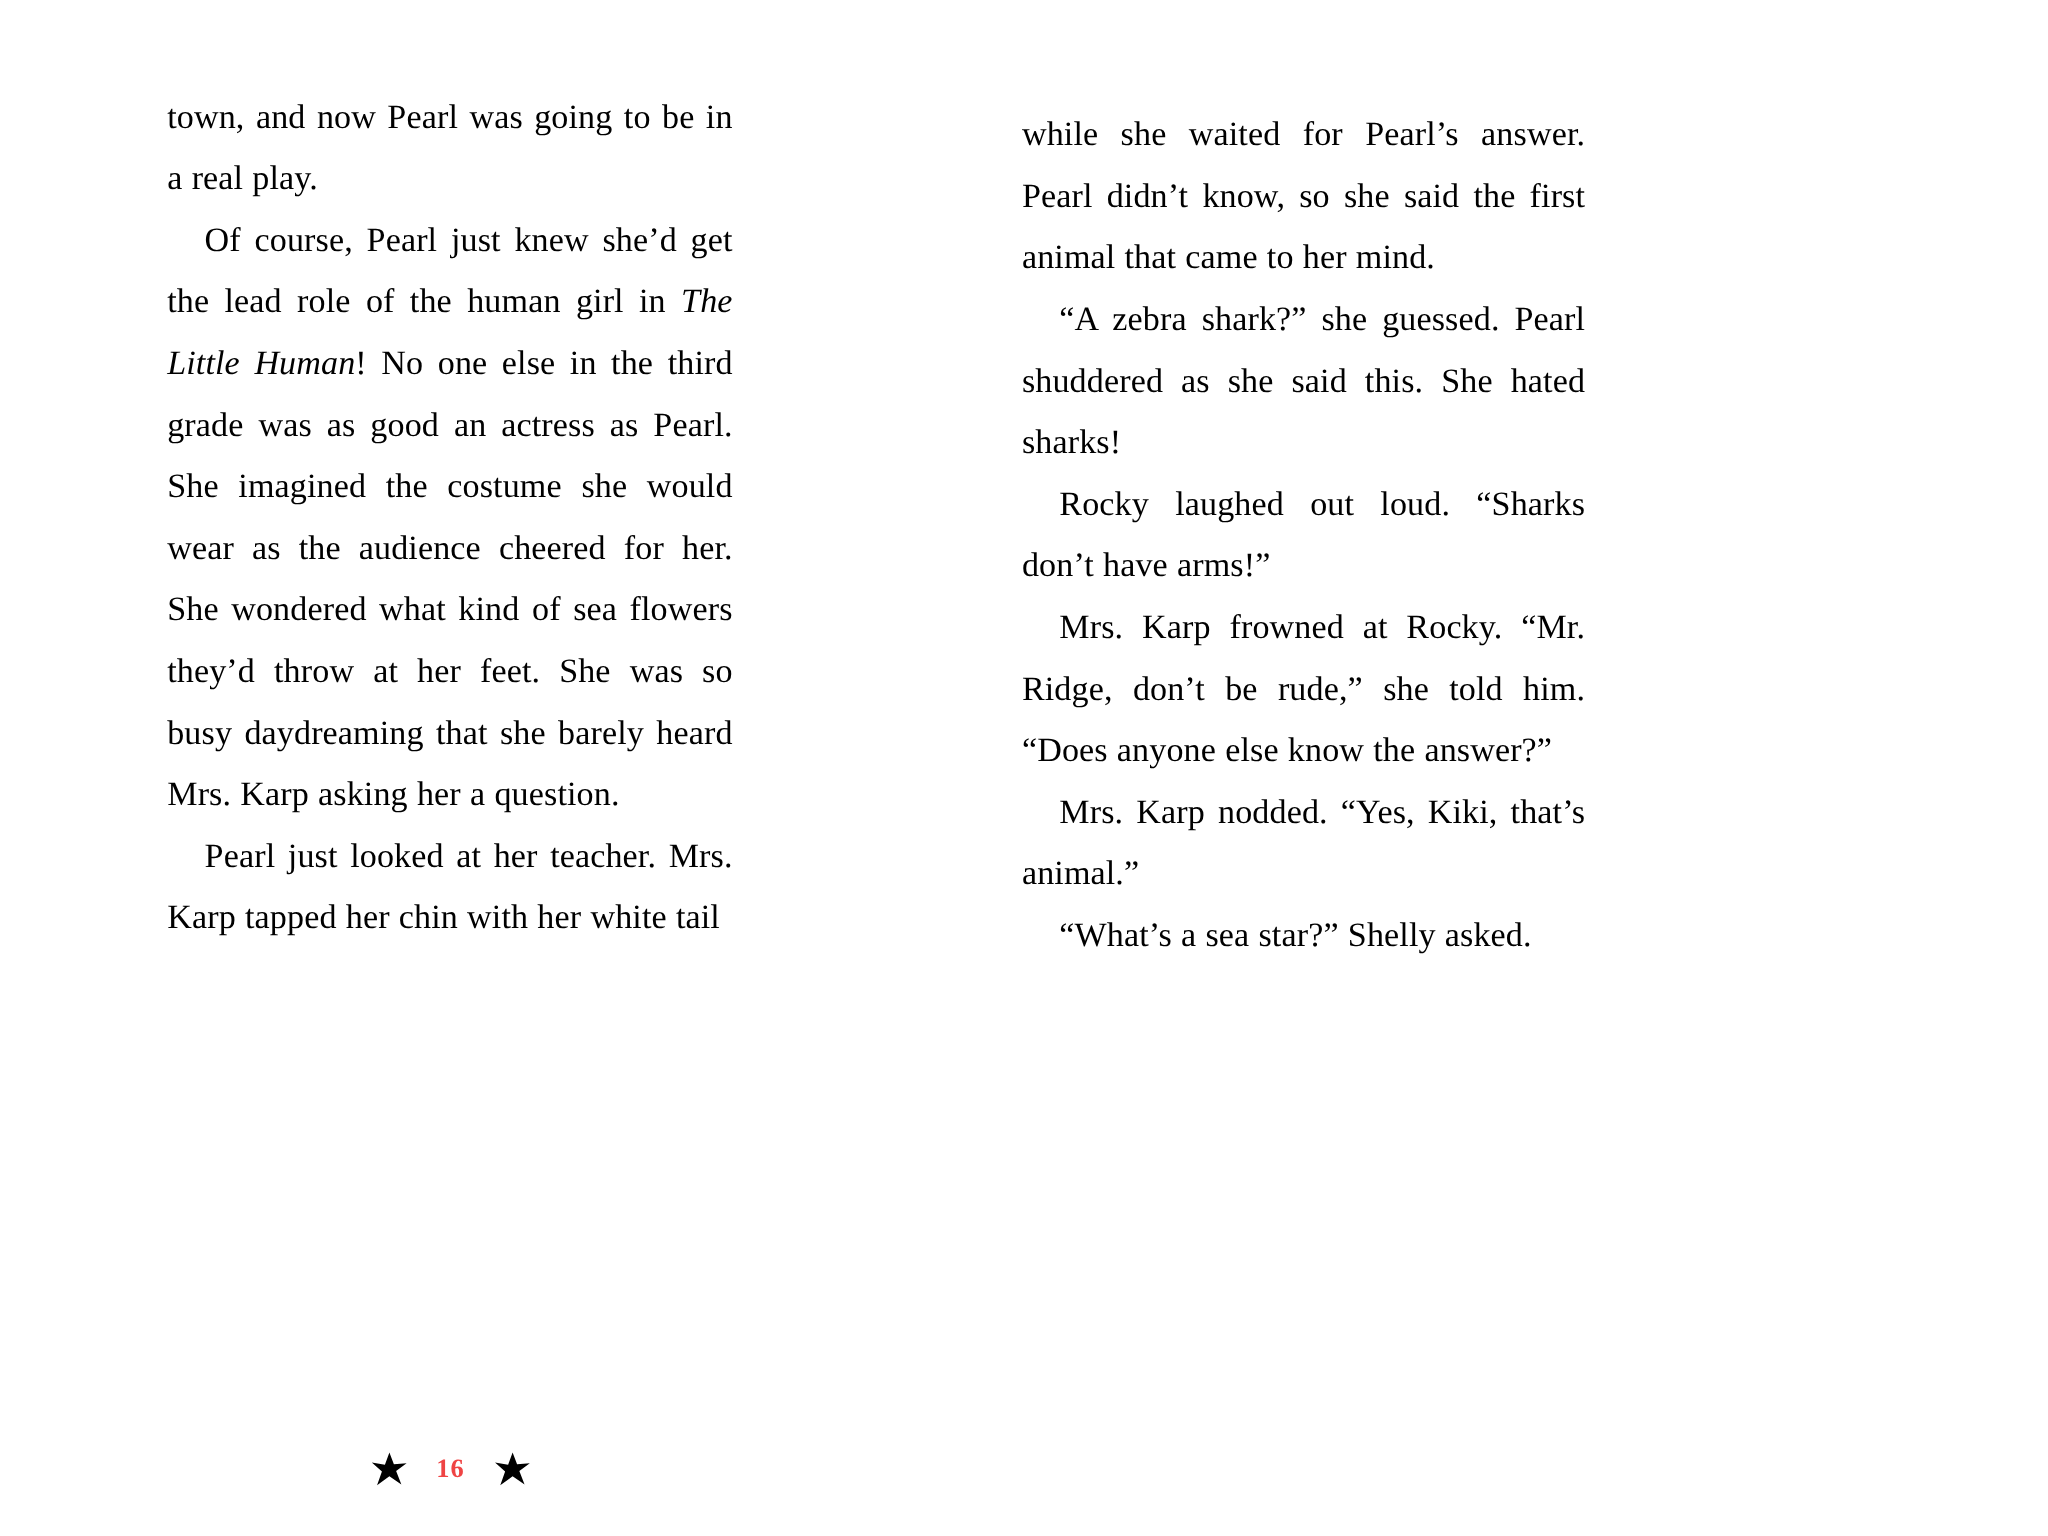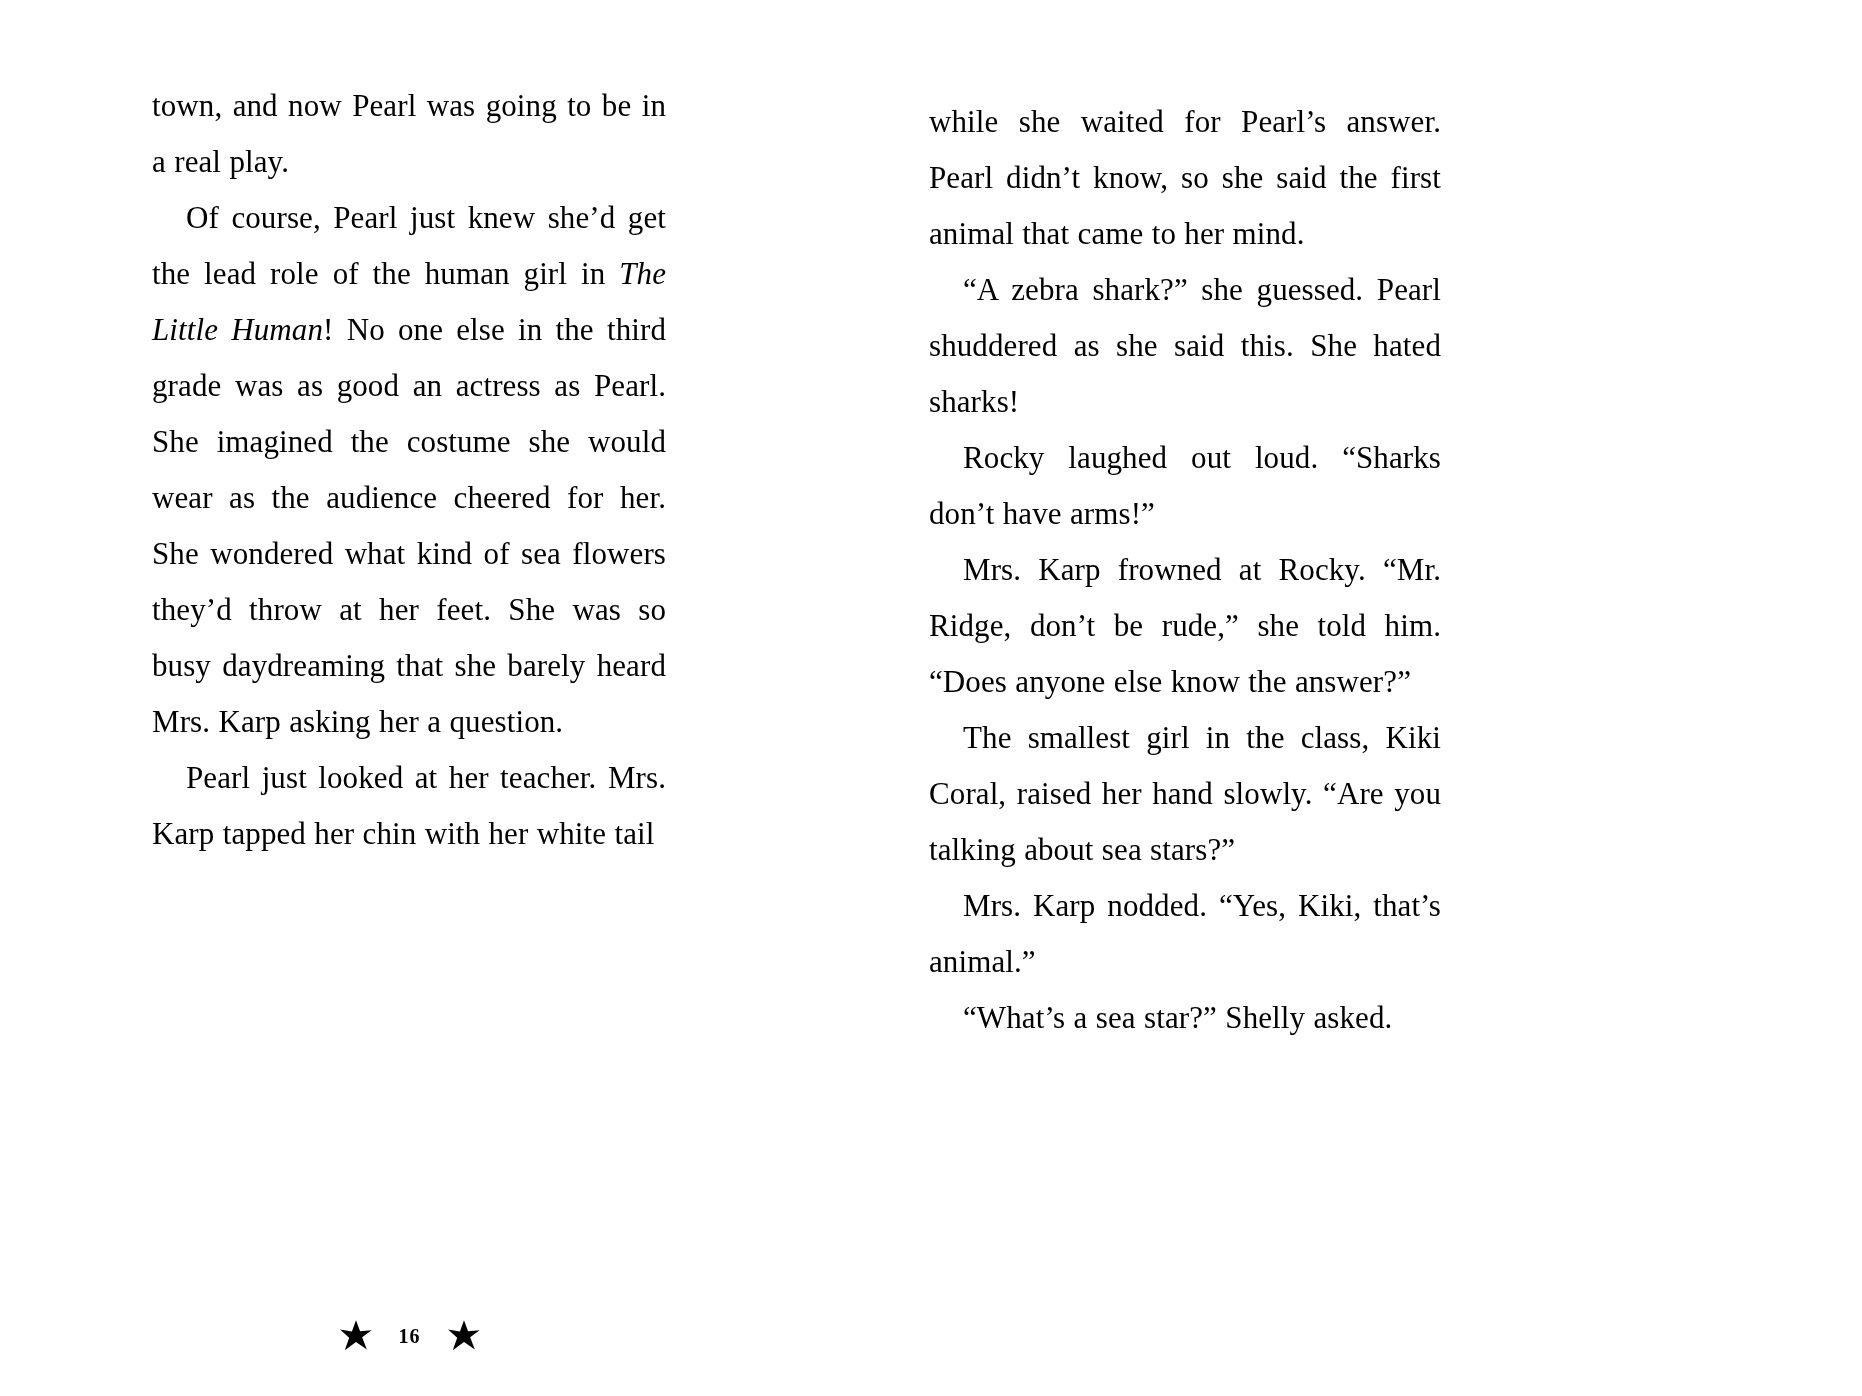--- a/index.html
+++ b/index.html
@@ -87,25 +87,25 @@
   .folio-star {
     display: block;
     width: 34px;
     height: 34px;
     flex: 0 0 auto;
   }
   .folio-star svg { display: block; width: 34px; height: 34px; }
 
   .folio-num {
     font-family: "Liberation Serif", "DejaVu Serif", serif;
-    font-size: 20px;
+    font-size: 24px;
     font-weight: 700;
     letter-spacing: 1px;
     line-height: 1;
-    color: #000000;
+    color: #ef4444;
   }
 </style>
 </head>
 <body>
 
 <div class="spread">
 
   <div class="page page-left">
     <div class="textblock" id="left-text">
         <p class="para"><span>town, and now Pearl was going to be in a real play.</span></p>
@@ -127,20 +127,19 @@
       </span>
     </div>
   </div>
 
   <div class="page page-right">
     <div class="textblock" id="right-text">
         <p class="para"><span>while she waited for Pearl’s answer. Pearl didn’t know, so she said the first animal that came to her mind.</span></p>
         <p class="para indent"><span>“A zebra shark?” she guessed. Pearl shuddered as she said this. She hated sharks!</span></p>
         <p class="para indent"><span>Rocky laughed out loud. “Sharks don’t have arms!”</span></p>
         <p class="para indent"><span>Mrs. Karp frowned at Rocky. “Mr. Ridge, don’t be rude,” she told him. “Does anyone else know the answer?”</span></p>
-        <p class="para indent"><span>The smallest girl in the class, Kiki Coral, raised her hand slowly. “Are you talking about sea stars?”</span></p>
         <p class="para indent"><span>Mrs. Karp nodded. “Yes, Kiki, that’s animal.”</span></p>
         <p class="para indent"><span>“What’s a sea star?” Shelly asked.</span></p>
       </div>
 
   </div>
 
 </div>
 
 </body></html>

